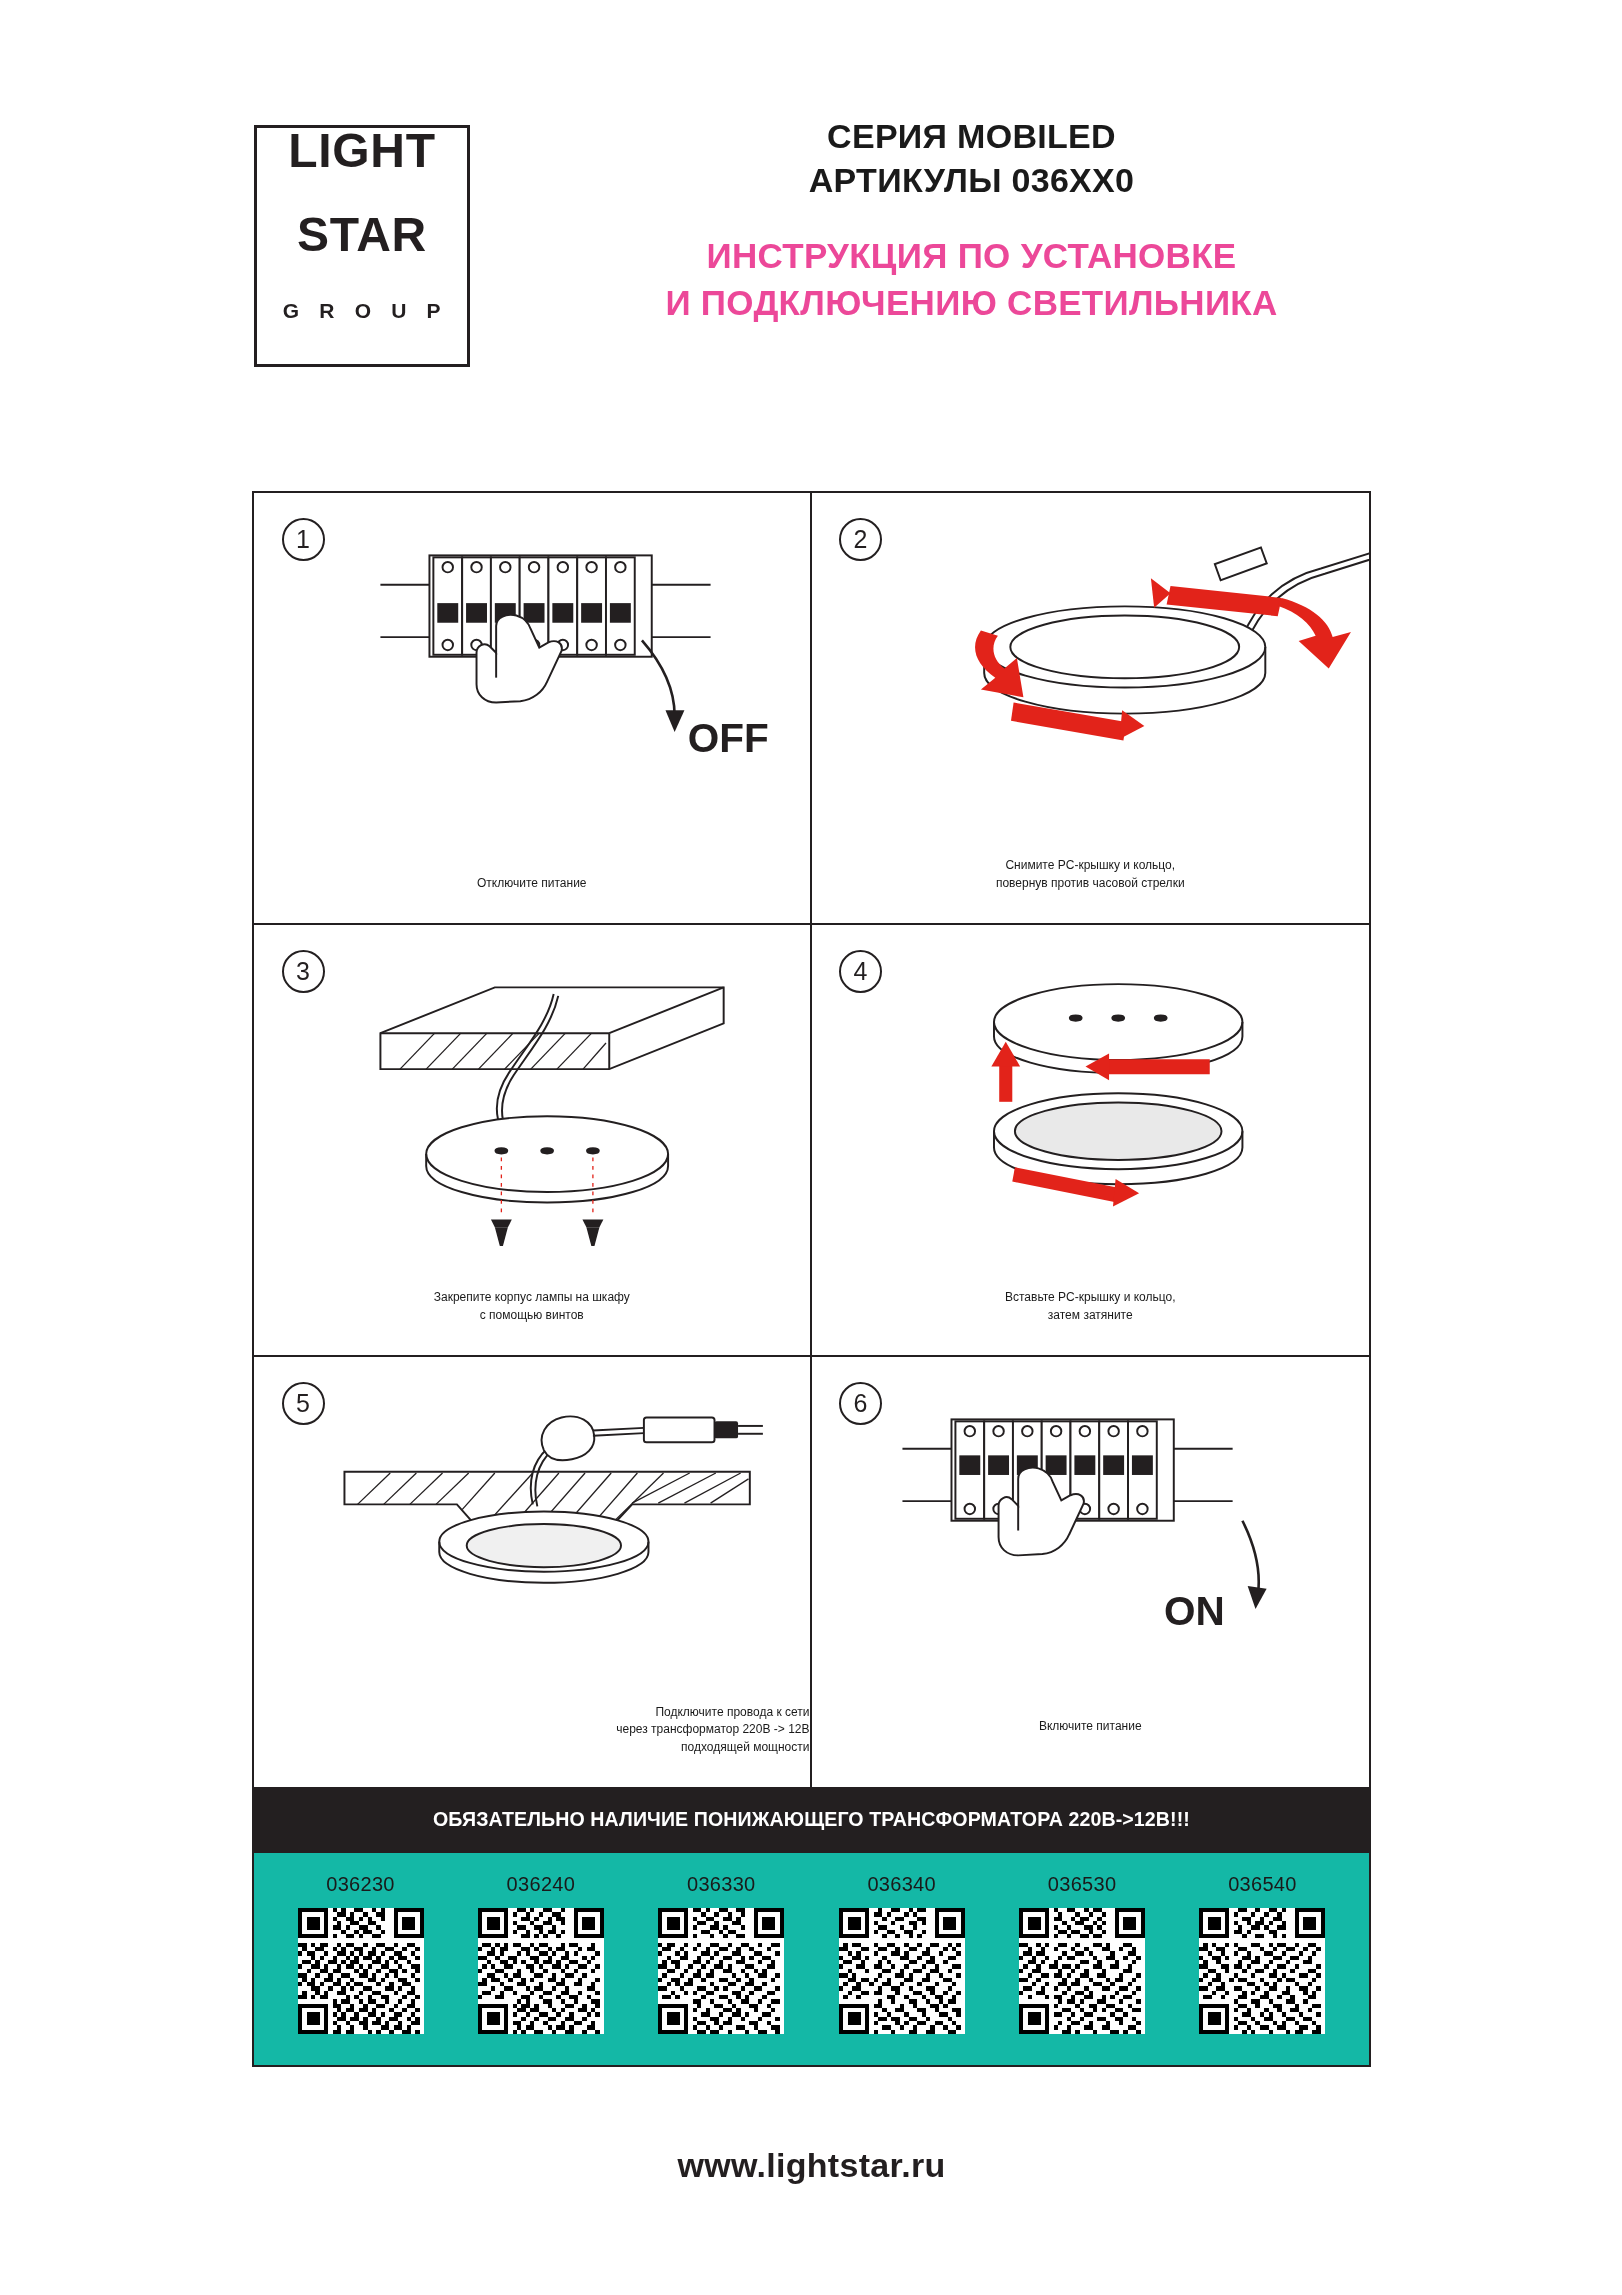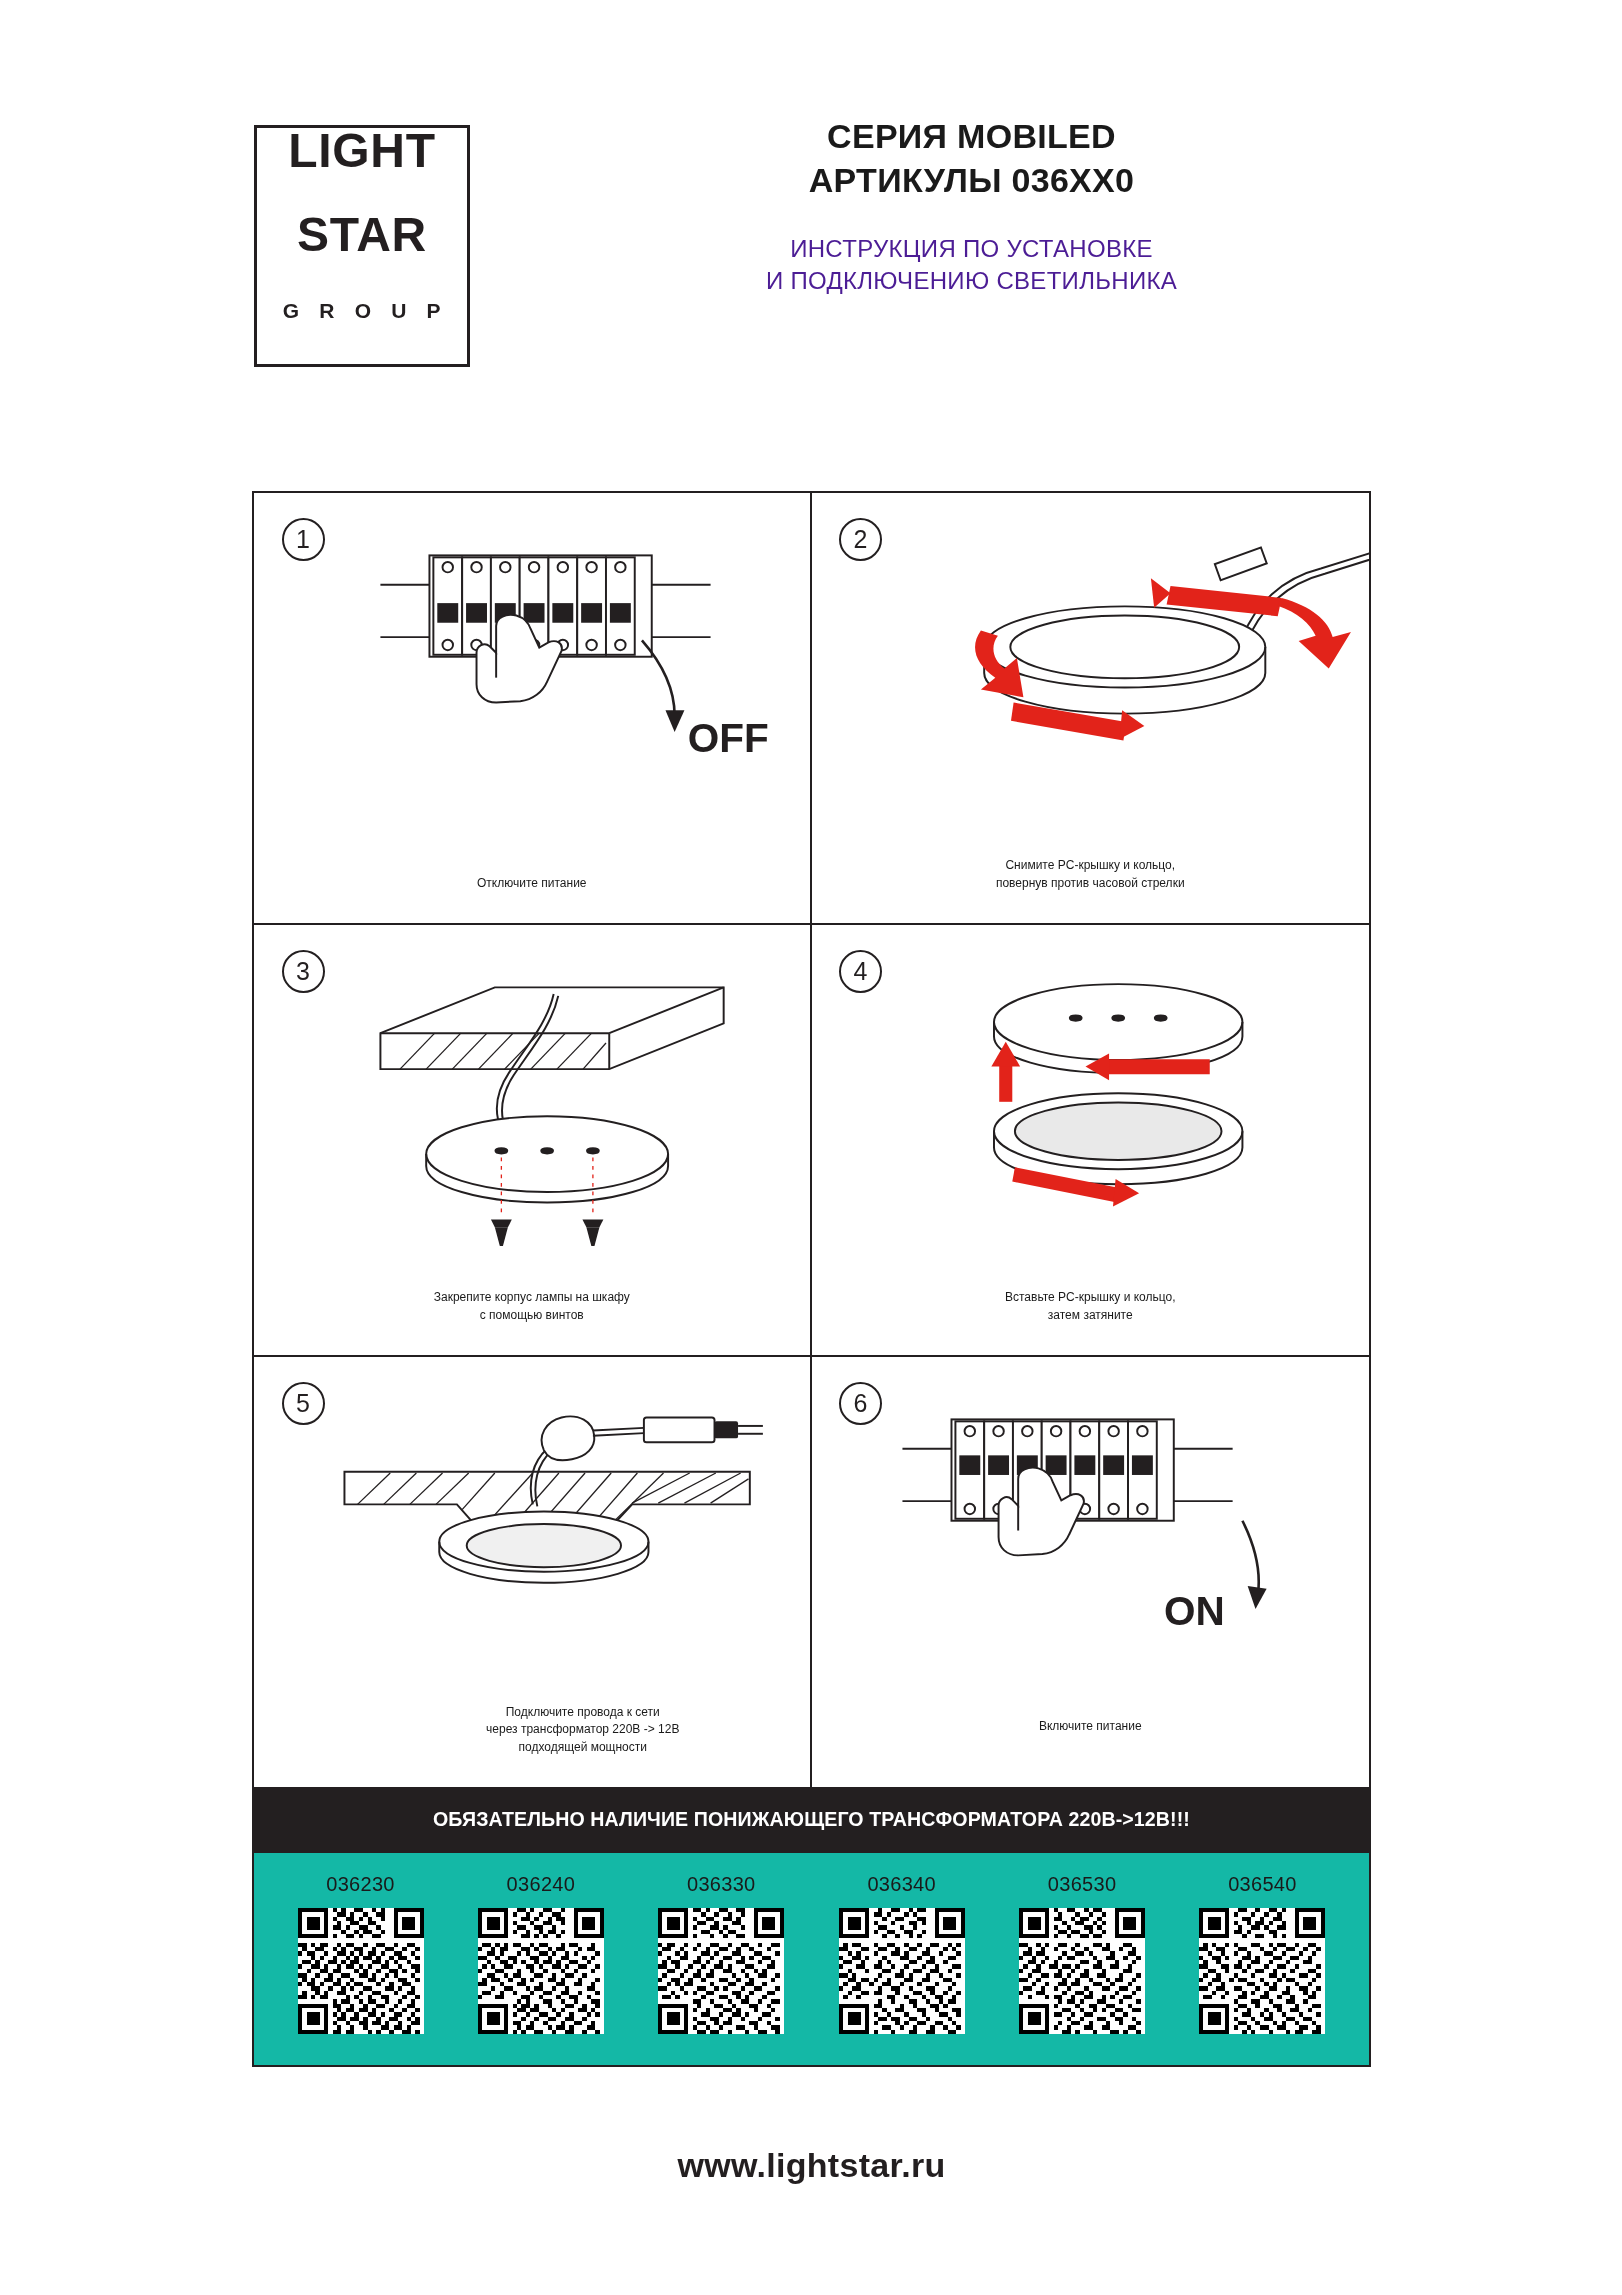--- a/index.html
+++ b/index.html
@@ -93,24 +93,24 @@
   }
   .hdr-line2 {
     font-weight: bold;
     font-size: 34px;
     letter-spacing: 0.3px;
     color: #1a1a1a;
     line-height: 1.28;
   }
   .hdr-title {
     margin-top: 31px;
-    font-weight: normal;
-    font-size: 24px;
+    font-weight: bold;
+    font-size: 35px;
     letter-spacing: 0.3px;
-    color: #4c1d95;
+    color: #ec4899;
     line-height: 1.33;
   }
 
   
   .sheet {
     position: absolute;
     left: 252px;
     top: 491px;
     width: 1119px;
     border: 2.6px solid #231f20;
@@ -158,21 +158,21 @@
     position: absolute;
     left: 0;
     bottom: 31px;
     width: 100%;
     text-align: center;
     font-size: 12px;
     line-height: 1.45;
     color: #1a1a1a;
   }
   .caption.left-align {
-    text-align: center;
+    text-align: right;
     padding-left: 102px;
     box-sizing: border-box;
   }
 
   
   .warning {
     background: #231f20;
     color: #ffffff;
     text-align: center;
     padding: 17px 13px 19.6px 13px;

